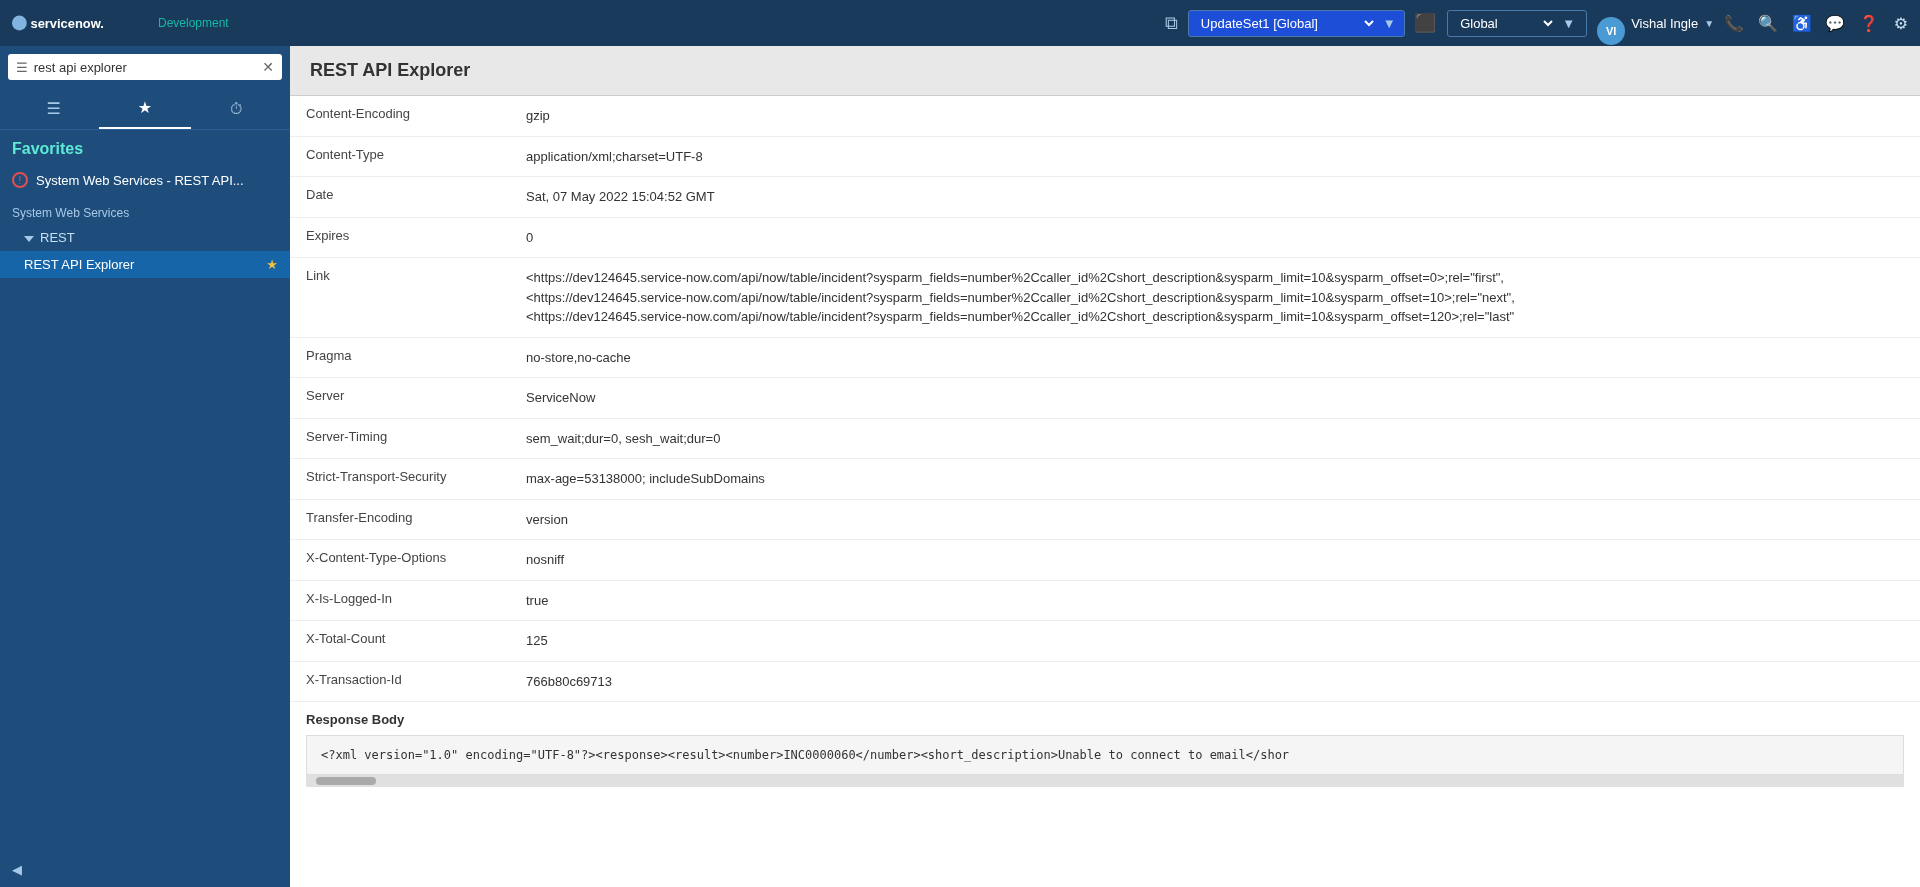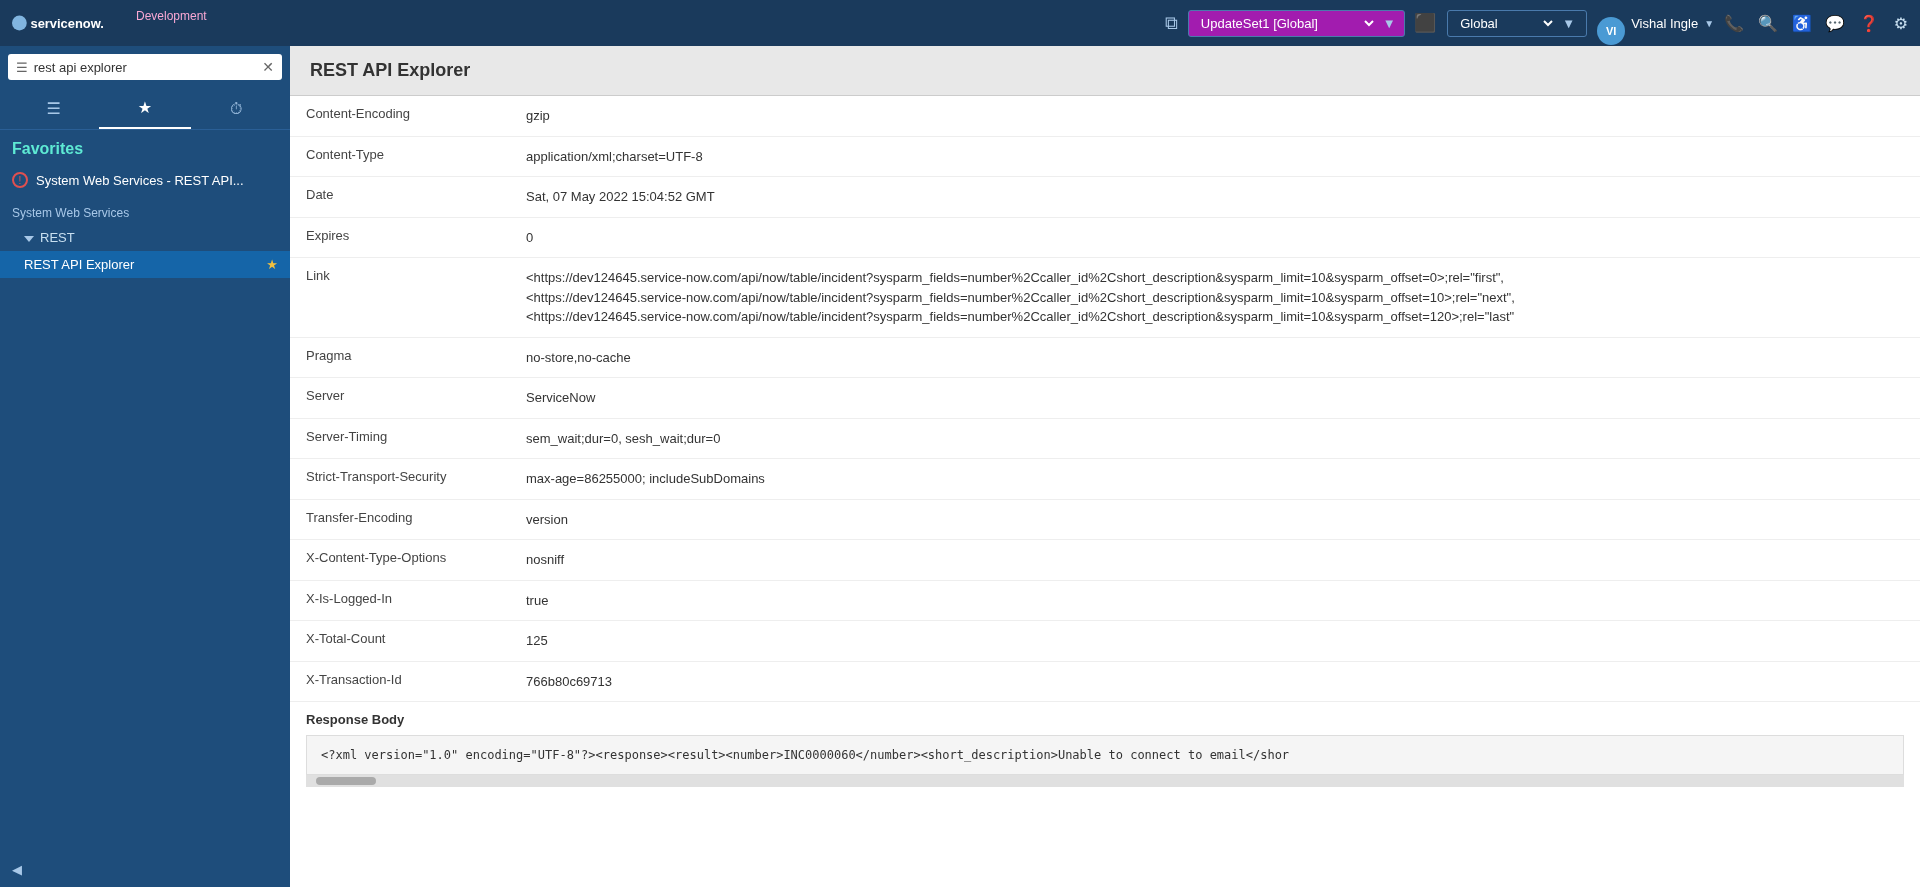--- a/index.html
+++ b/index.html
@@ -9,39 +9,39 @@
     .top-nav {
       display: flex;
       align-items: center;
       background: #1a3a5c;
       height: 46px;
       padding: 0 12px;
       gap: 10px;
     }
     .nav-logo {
       display: flex;
-      align-items: flex-start;
-      gap: 0;
+      align-items: center;
+      gap: 22px;
       color: white;
       font-size: 13px;
     }
     .nav-logo-icon {
       width: 120px;
       height: 28px;
     }
     .nav-dev-label {
-      color: #f9a8d4;
+      color: #14b8a6;
       font-size: 12px;
       margin-left: 4px;
     }
     .nav-spacer { flex: 1; }
     .nav-updateset {
       display: flex;
       align-items: center;
-      background: #a21caf;
+      background: #1d4ed8;
       border: 1px solid #4a7aac;
       border-radius: 3px;
       padding: 4px 8px;
       color: white;
       font-size: 13px;
       gap: 6px;
       min-width: 200px;
     }
     .nav-updateset select {
       background: transparent;
@@ -439,21 +439,21 @@
             <tr>
               <td>Server</td>
               <td style="white-space: pre-line;">ServiceNow</td>
             </tr>
             <tr>
               <td>Server-Timing</td>
               <td style="white-space: pre-line;">sem_wait;dur=0, sesh_wait;dur=0</td>
             </tr>
             <tr>
               <td>Strict-Transport-Security</td>
-              <td style="white-space: pre-line;">max-age=86255000; includeSubDomains</td>
+              <td style="white-space: pre-line;">max-age=53138000; includeSubDomains</td>
             </tr>
             <tr>
               <td>Transfer-Encoding</td>
               <td style="white-space: pre-line;">version</td>
             </tr>
             <tr>
               <td>X-Content-Type-Options</td>
               <td style="white-space: pre-line;">nosniff</td>
             </tr>
             <tr>

